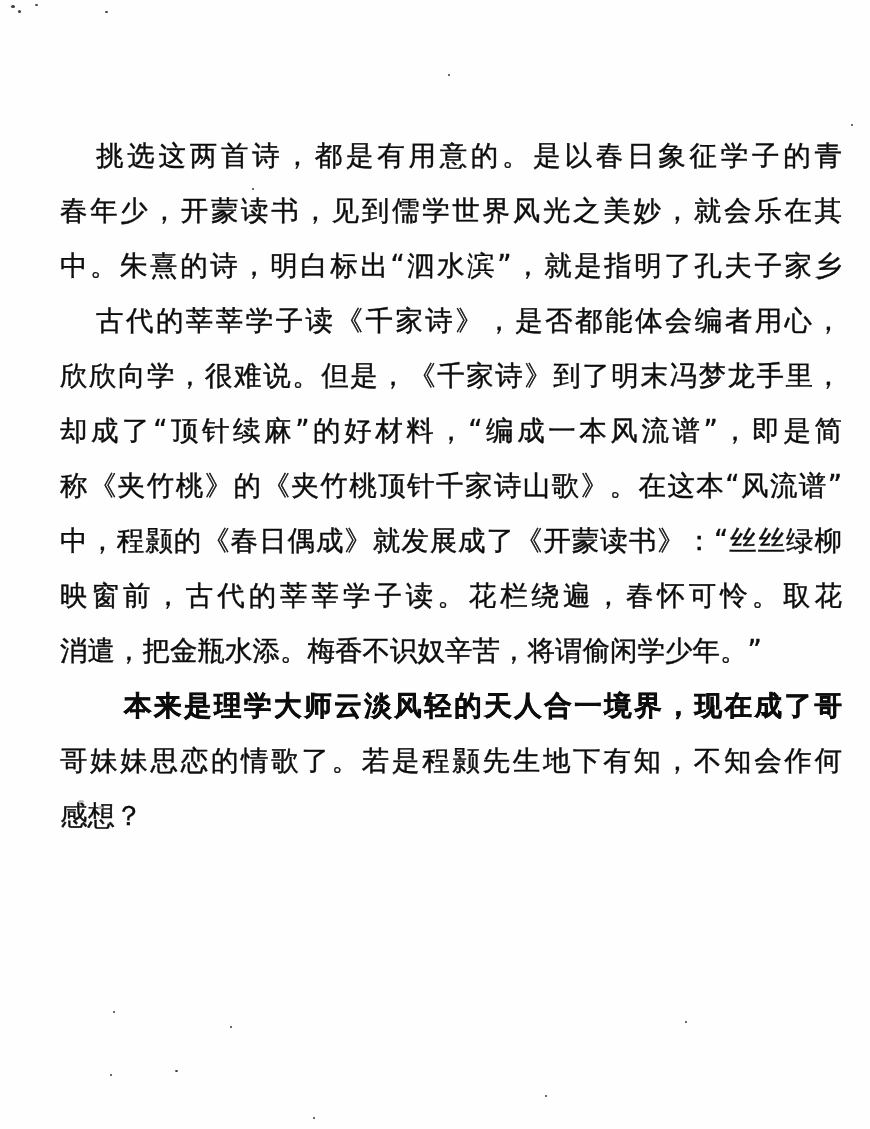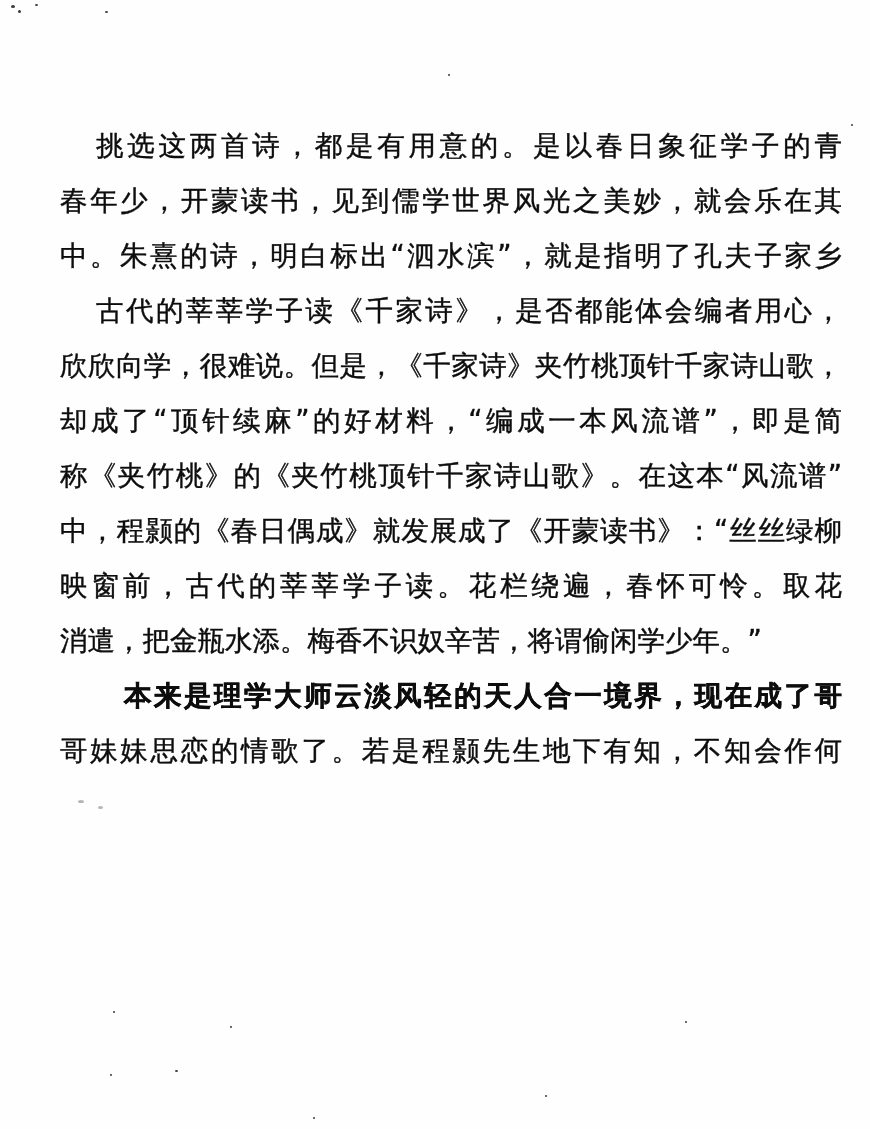--- a/index.html
+++ b/index.html
@@ -12,21 +12,21 @@
     width: 870px;
     height: 1129px;
     margin: 0 auto;
     background: #fefefe;
     overflow: hidden;
     font-family: "DejaVu Sans", sans-serif;
   }
   .textblock {
     position: absolute;
     left: 60px;
-    top: 118px;
+    top: 128px;
     width: 782px;
   }
   .para {
     margin: 0;
     padding: 0;
   }
   .line {
     height: 55px;
     line-height: 55px;
     font-size: 27.5px;
@@ -67,31 +67,32 @@
   <div class="textblock">
 
     <div class="para">
       <div class="line ind1">挑选这两首诗，都是有用意的。是以春日象征学子的青</div>
       <div class="line">春年少，开蒙读书，见到儒学世界风光之美妙，就会乐在其</div>
       <div class="line">中。朱熹的诗，明白标出“泗水滨”，就是指明了孔夫子家乡</div>
     </div>
 
     <div class="para">
       <div class="line ind1">古代的莘莘学子读《千家诗》，是否都能体会编者用心，</div>
-      <div class="line">欣欣向学，很难说。但是，《千家诗》夹竹桃顶针千家诗山歌，</div>
+      <div class="line">欣欣向学，很难说。但是，《千家诗》到了明末冯梦龙手里，</div>
       <div class="line">却成了“顶针续麻”的好材料，“编成一本风流谱”，即是简</div>
       <div class="line">称《夹竹桃》的《夹竹桃顶针千家诗山歌》。在这本“风流谱”</div>
       <div class="line">中，程颢的《春日偶成》就发展成了《开蒙读书》：“丝丝绿柳</div>
       <div class="line">映窗前，古代的莘莘学子读。花栏绕遍，春怀可怜。取花</div>
       <div class="line para-end">消遣，把金瓶水添。梅香不识奴辛苦，将谓偷闲学少年。”</div>
     </div>
 
     <div class="para">
       <div class="line ind2">本来是理学大师云淡风轻的天人合一境界，现在成了哥</div>
       <div class="line">哥妹妹思恋的情歌了。若是程颢先生地下有知，不知会作何</div>
+      <div class="line para-end">感想？</div>
     </div>
 
   </div>
 
   <div class="speck" style="left:11px; top:5px; width:4px; height:3px;"></div>
   <div class="speck" style="left:18px; top:10px; width:3px; height:3px;"></div>
   <div class="speck" style="left:35px; top:4px; width:3px; height:2px;"></div>
   <div class="speck" style="left:105px; top:11px; width:3px; height:2px;"></div>
   <div class="speck" style="left:851px; top:124px; width:2px; height:2px;"></div>
   <div class="speck" style="left:448px; top:74px; width:2px; height:2px;"></div>

